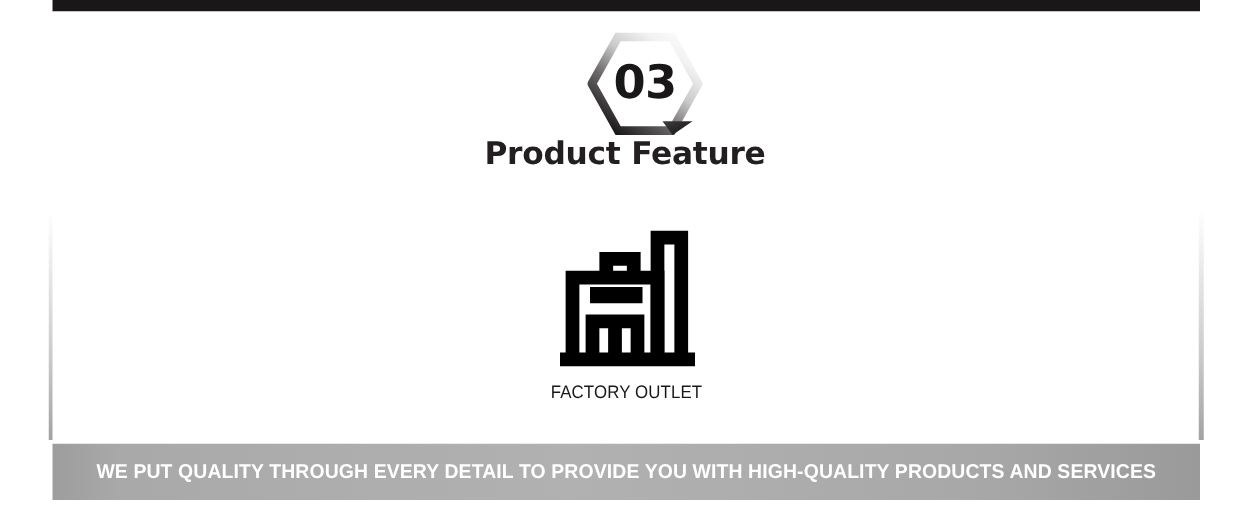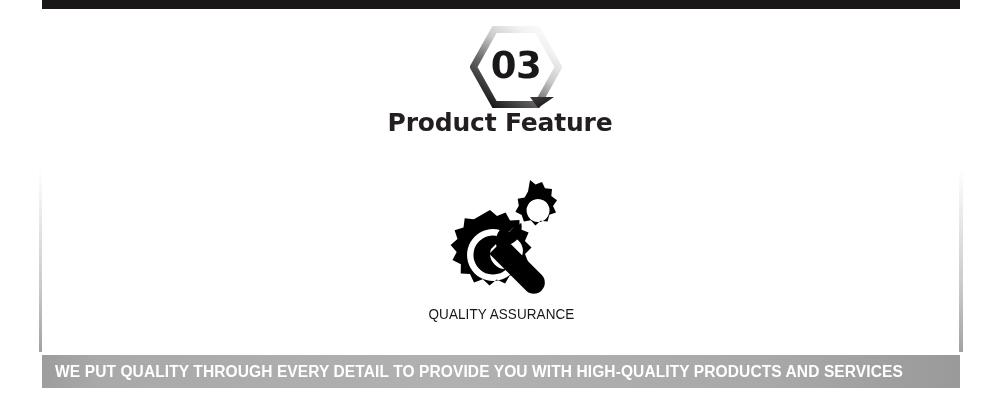--- a/index.html
+++ b/index.html
@@ -146,25 +146,25 @@
     white-space: nowrap;
     transform: scaleX(0.93);
   }
 
   
   .banner {
     position: absolute;
     left: 42px;
     top: 355px;
     width: 918px;
-    height: 33px;
+    height: 45px;
     background: linear-gradient(to right, #9d9d9d 0%, #a9a9a9 6%, #b1b1b1 45%, #a8a8a8 80%, #9a9a9a 100%);
     display: flex;
     align-items: center;
-    justify-content: flex-start;
+    justify-content: center;
   }
   .banner-text {
     font-family: "Liberation Sans", sans-serif;
     font-weight: bold;
     font-size: 16px;
     color: #ffffff;
     letter-spacing: 0.1px;
     white-space: nowrap;
     transform: scaleX(0.97);
   }
@@ -194,40 +194,42 @@
       <path d="M60 71 L84 71 L68 82 Z" fill="url(#hexgrad2)"></path>
     </svg>
     <div class="hex-num">03</div>
   </div>
 </div>
 
 <div class="heading">Product Feature</div>
 
 <div class="strip">
 
+
+
   <div class="card">
     <div class="icon-box">
       <svg width="150" height="130" viewBox="0 0 150 130" xmlns="http://www.w3.org/2000/svg">
-        <g fill="#000000">
-
-          <path d="M104 6 l5.5 4.5 6.5 -2.5 3 6.3 7 0.7 -0.7 7 5.7 4.2 -4 5.8 3 6.4 -6.6 2.4 -1.8 6.8 -7 -0.8 -5.2 4.7 -4.6 -5.3 -6.9 1.4 -2.2 -6.7 -6.3 -3.1 3.4 -6.1 -1.1 -6.9 6.9 -1.2 3.4 -6.1 z
-                   M112 25 a11.5 11.5 0 1 0 0.1 0 z"></path>
-
-          <path d="M64 36 l7 6 8.6 -3.6 4.4 8 9.4 -0.4 0.4 9 8.8 3.6 -3.7 8.4 6.6 6.6 -6.5 6.4 3.3 8.6 -8.6 3.4 -0.6 9.3 -9.3 0.2 -4.7 8 -8.4 -3.9 -7.2 5.8 -6.7 -6.2 -8.8 3.2 -4 -8.3 -9.3 -0.6 0.2 -9.2 -8.4 -4.2 4.2 -8.2 -6.1 -6.9 6.9 -6 -2.9 -8.8 8.9 -2.7 1.2 -9.2 9.2 1 z
-                   M67 55 a26 26 0 1 0 0.1 0 z
-                   M67 61.5 a19.5 19.5 0 1 1 -0.1 0 z"></path>
-
-          <path d="M88.5 52.5 l-9.5 9.5 4 4 -6.5 6.5 -4.5 -4.5 -7 7 a15 15 0 0 0 19 19 l29 29 a8.5 8.5 0 0 0 12 -12 l-29 -29 a15 15 0 0 0 -19 -19 z" fill="#ffffff"></path>
-          <path d="M93 49 a19 19 0 0 0 -22.5 23.5 l-6.5 6.5 a1 1 0 0 0 0 1.4 l36 36 a11 11 0 0 0 15.6 -15.6 l-36 -36 a1 1 0 0 0 -1.4 0 l-6.5 6.5 a19 19 0 0 0 23.5 -22.5 l-11 11 -7 -7 z"></path>
+        <g fill="none" stroke="#000000" stroke-width="11" stroke-linejoin="miter" stroke-linecap="butt">
+
+          <path d="M32 112 L32 48 L100 48 L100 112"></path>
+
+          <path d="M100 112 L100 16 L119 16 L119 112"></path>
+
+          <path d="M59 48 L59 33 L81 33 L81 48"></path>
+
+          <path d="M46 62 L88 62" stroke-width="13"></path>
+
+          <path d="M48 112 L48 83 L84 83 L84 112"></path>
+          <path d="M66 83 L66 112"></path>
         </g>
+        <rect x="22" y="108" width="108" height="11" fill="#000000"></rect>
       </svg>
     </div>
-    <div class="card-label">QUALITY ASSURANCE</div>
+    <div class="card-label">FACTORY OUTLET</div>
   </div>
-
-
 
 
 </div>
 
 <div class="banner">
   <div class="banner-text">WE PUT QUALITY THROUGH EVERY DETAIL TO PROVIDE YOU WITH HIGH-QUALITY PRODUCTS AND SERVICES</div>
 </div>
 
 </body></html>

